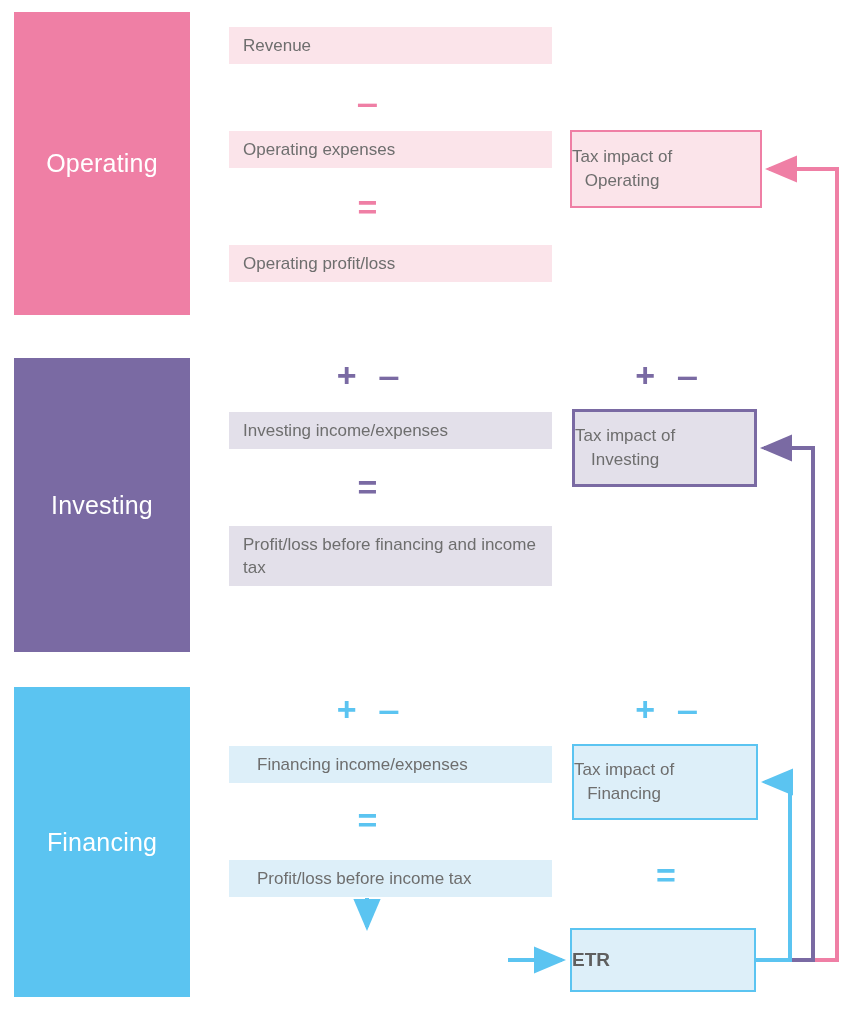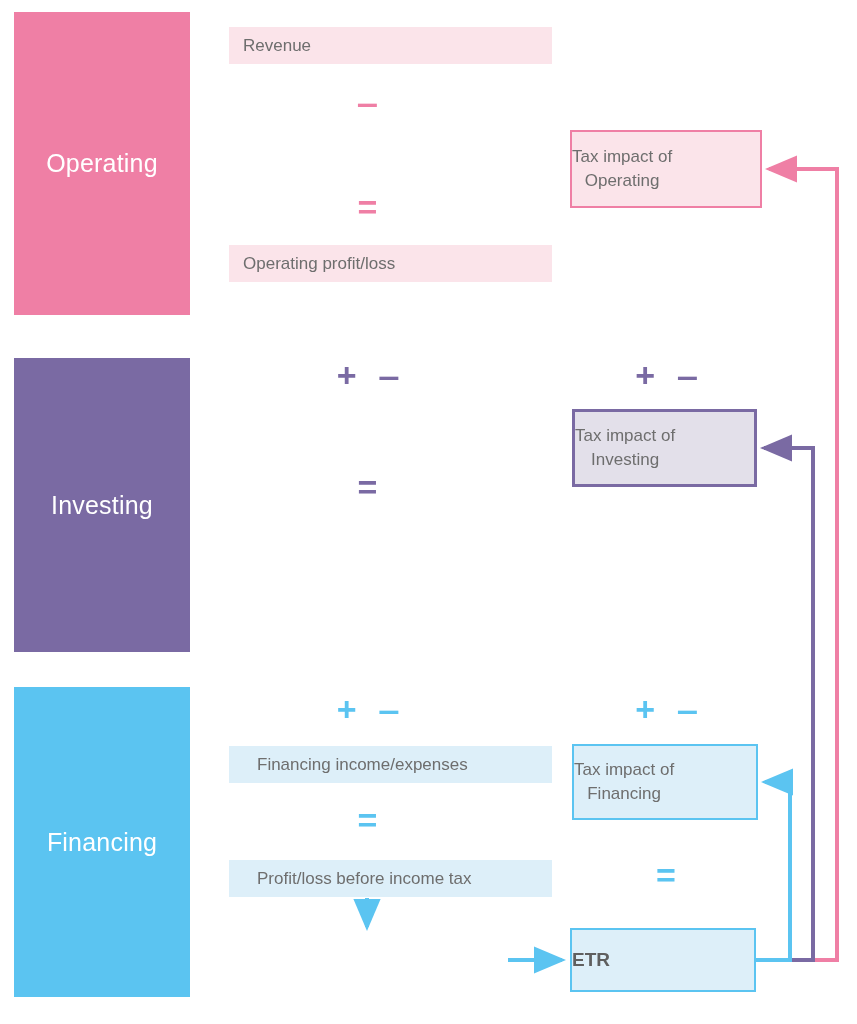--- a/index.html
+++ b/index.html
@@ -151,20 +151,23 @@
   </div>
 
   <div class="abs row pinkfill" style="top:27px;">
     <span>Revenue</span>
   </div>
 
   <div class="abs op op-minus-pink" style="left:229px; top:85px; width:277px;">
     <span class="op-sign">‒</span>
   </div>
 
+  <div class="abs row pinkfill" style="top:131px;">
+    <span>Operating expenses</span>
+  </div>
 
   <div class="abs op op-eq-pink" style="left:229px; top:190px; width:277px;">
     <span class="op-sign">=</span>
   </div>
 
   <div class="abs row pinkfill" style="top:245px;">
     <span>Operating profit/loss</span>
   </div>
 
   <div class="abs taxbox" id="tax-operating">
@@ -173,25 +176,31 @@
       <div>Operating</div>
     </div>
   </div>
 
   <div class="abs op op-purple" style="left:229px; top:358px; width:277px;">
     <span class="op-sign">+</span>
     <span class="op-gap"></span>
     <span class="op-sign">‒</span>
   </div>
 
+  <div class="abs row purplefill" style="top:412px;">
+    <span>Investing income/expenses</span>
+  </div>
 
   <div class="abs op op-purple" style="left:229px; top:470px; width:277px;">
     <span class="op-sign">=</span>
   </div>
 
+  <div class="abs row purplefill" style="top:526px;">
+    <span>Profit/loss before financing and income tax</span>
+  </div>
 
   <div class="abs op op-purple" style="left:570px; top:358px; width:192px;">
     <span class="op-sign">+</span>
     <span class="op-gap"></span>
     <span class="op-sign">‒</span>
   </div>
 
   <div class="abs taxbox" id="tax-investing">
     <div>
       <div>Tax impact of</div>

